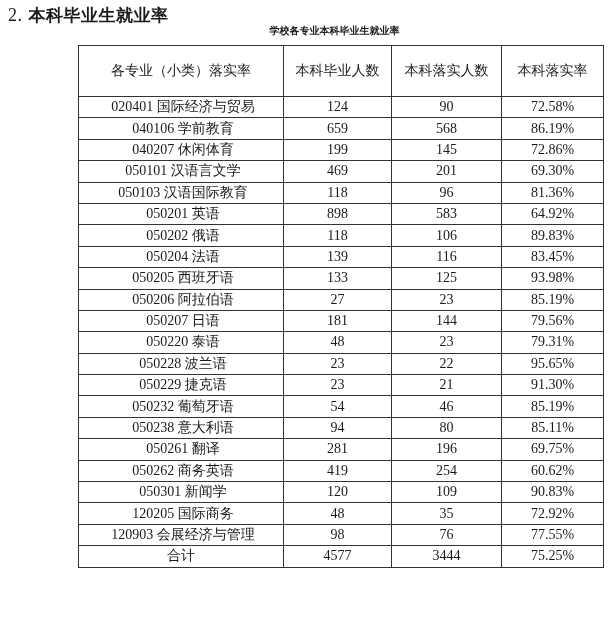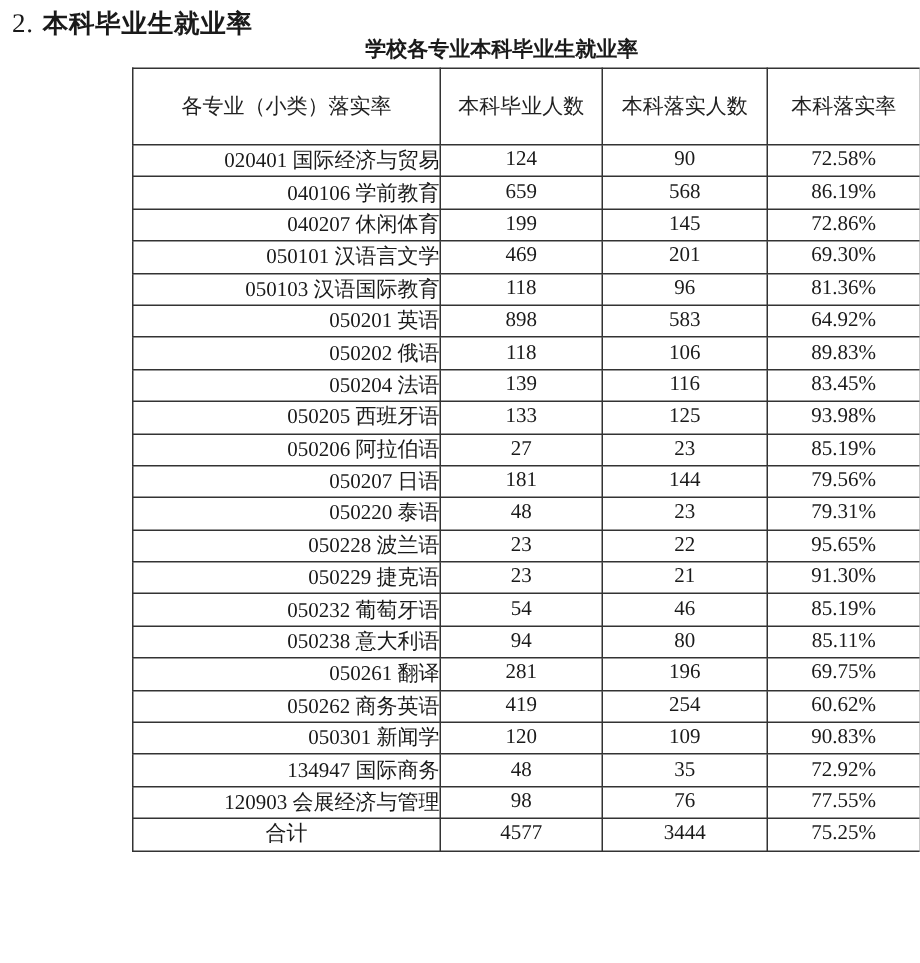--- a/index.html
+++ b/index.html
@@ -9,39 +9,39 @@
   }
   .section-heading {
     position: absolute; left: 8px; top: 4px;
     font-family: "DejaVu Sans", "Liberation Sans", sans-serif;
     font-size: 17px; font-weight: bold; letter-spacing: 0.5px;
   }
   .section-heading .num { font-family: "Liberation Serif", serif; font-weight: normal; font-size: 18px; margin-right: 6px; }
   .table-title {
     position: absolute; left: 72px; width: 525px; top: 24px; text-align: center;
     font-family: "DejaVu Sans", "Liberation Sans", sans-serif;
-    font-size: 14px; font-weight: bold;
+    font-size: 10px; font-weight: bold;
   }
   table.data {
-    position: absolute; left: 88px; top: 45px;
+    position: absolute; left: 78px; top: 45px;
     width: 525px; border-collapse: collapse; table-layout: fixed; padding-left: 26px;
   }
   table.data th, table.data td {
     border: 1px solid #333; padding: 0; font-weight: normal;
   }
   table.data th {
     height: 50px; font-size: 14px;
     font-family: "DejaVu Sans", "Liberation Sans", sans-serif;
     text-align: center; color: #222;
   }
   table.data td {
     height: 20.4px; font-size: 14px; text-align: center;
     font-family: "Liberation Serif", "DejaVu Serif", serif;
   }
-  table.data td.name { text-align: right; padding-left: 4px; white-space: nowrap; }
+  table.data td.name { text-align: center; padding-left: 4px; white-space: nowrap; }
   table.data td.name .zh { font-family: "DejaVu Sans", sans-serif; font-size: 14px; }
   table.data tr.total td.name { text-align: center; padding-left: 0; }
   col.c1 { width: 205px; } col.c2 { width: 108px; } col.c3 { width: 110px; } col.c4 { width: 102px; }
 </style>
 </head>
 <body>
 
 <div class="section-heading">
   <span class="num">2.</span><span>本科毕业生就业率</span>
 </div>
@@ -172,21 +172,21 @@
         <td>254</td>
         <td>60.62%</td>
       </tr>
       <tr>
         <td class="name"><span>050301</span> <span class="zh">新闻学</span></td>
         <td>120</td>
         <td>109</td>
         <td>90.83%</td>
       </tr>
       <tr>
-        <td class="name"><span>134947</span> <span class="zh">国际商务</span></td>
+        <td class="name"><span>120205</span> <span class="zh">国际商务</span></td>
         <td>48</td>
         <td>35</td>
         <td>72.92%</td>
       </tr>
       <tr>
         <td class="name"><span>120903</span> <span class="zh">会展经济与管理</span></td>
         <td>98</td>
         <td>76</td>
         <td>77.55%</td>
       </tr>

